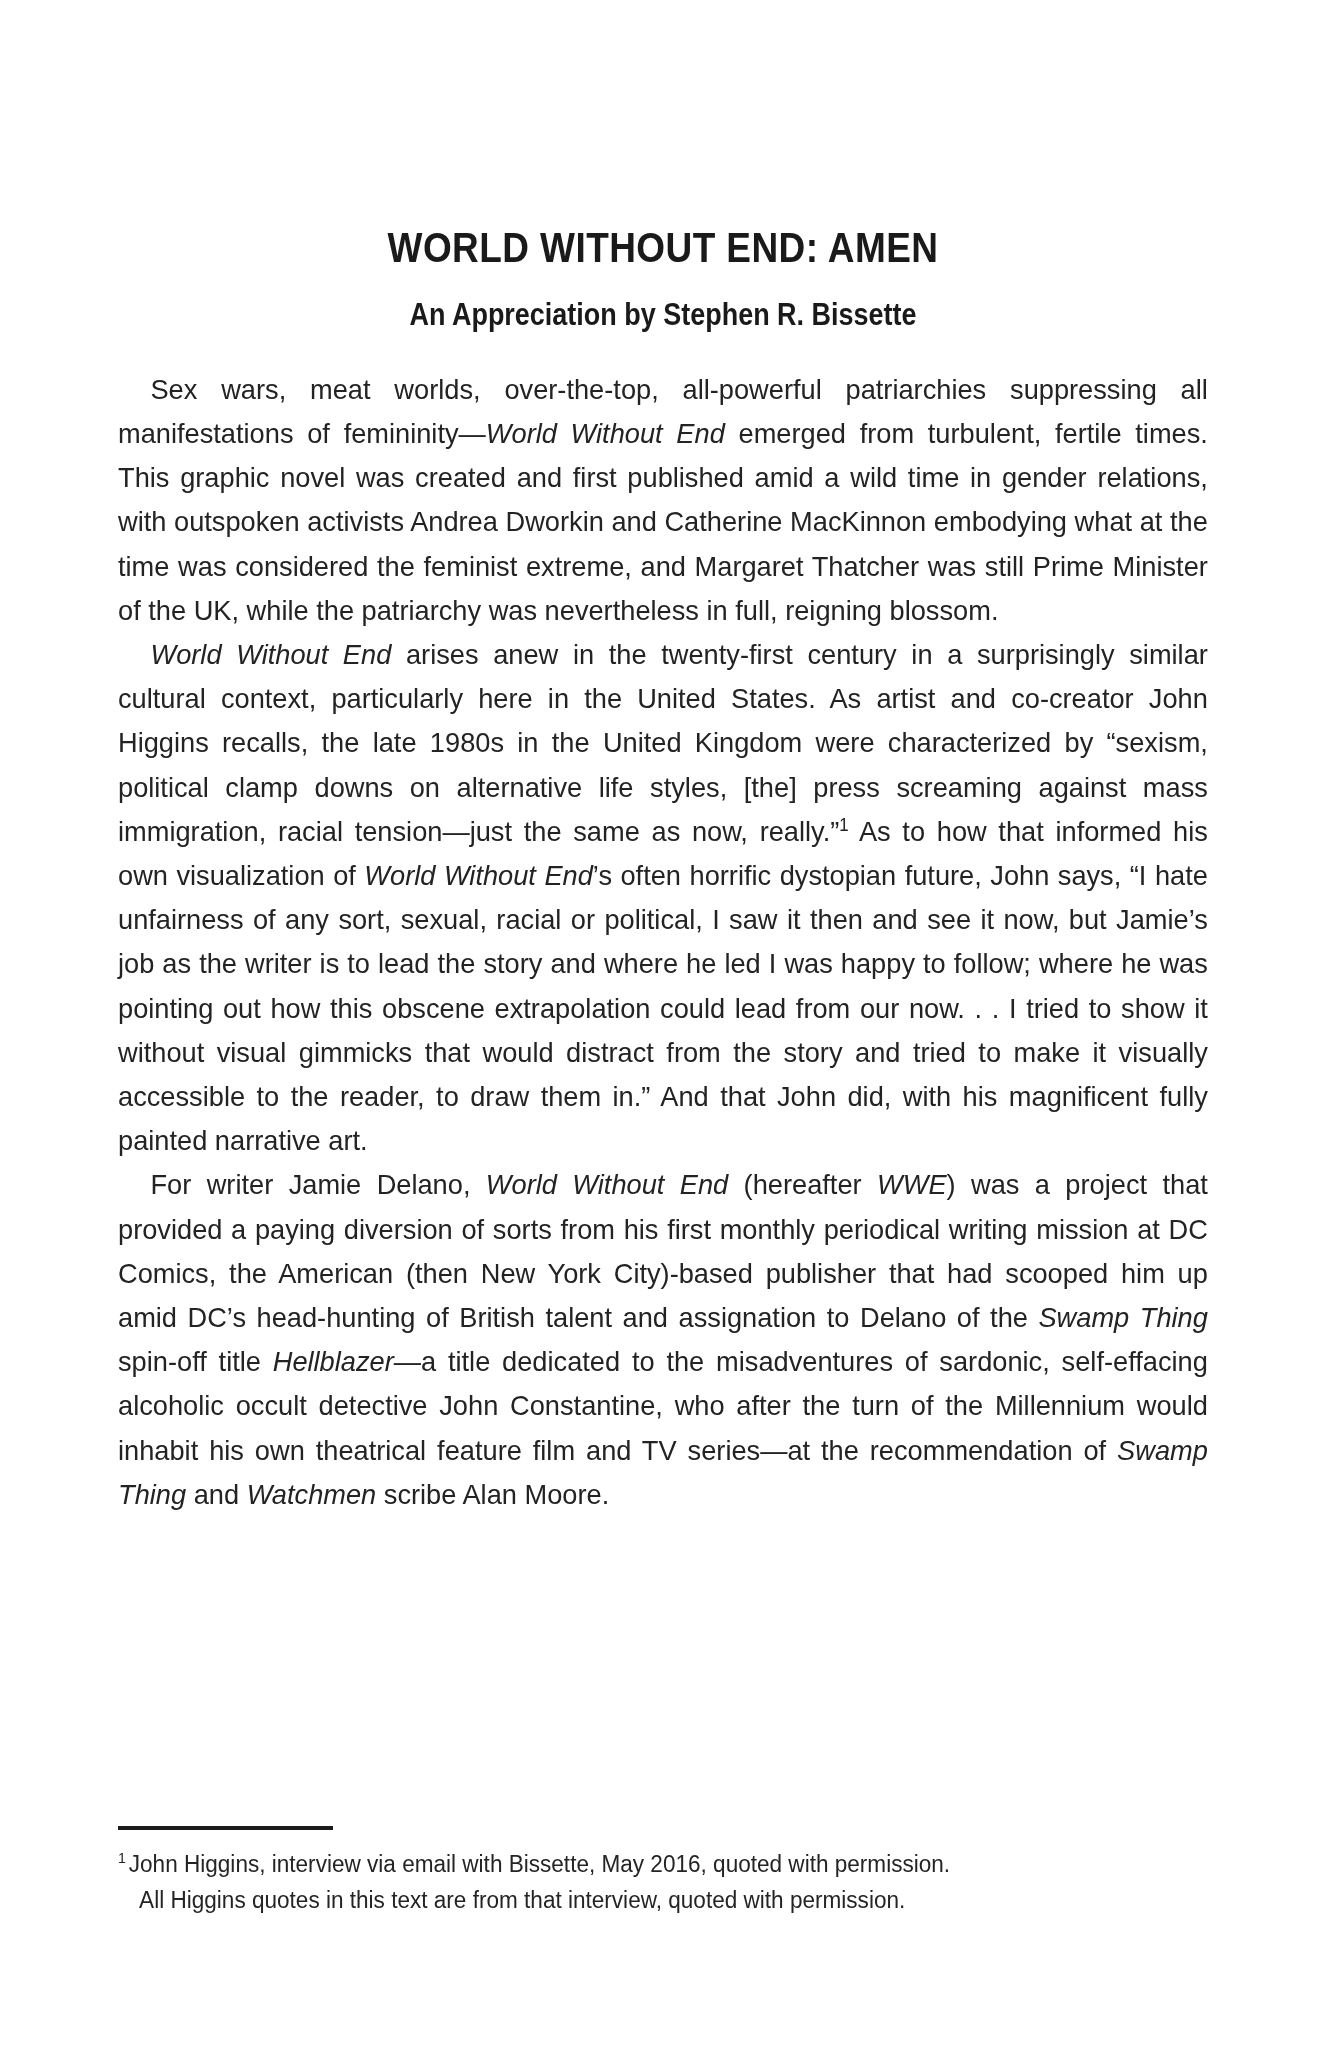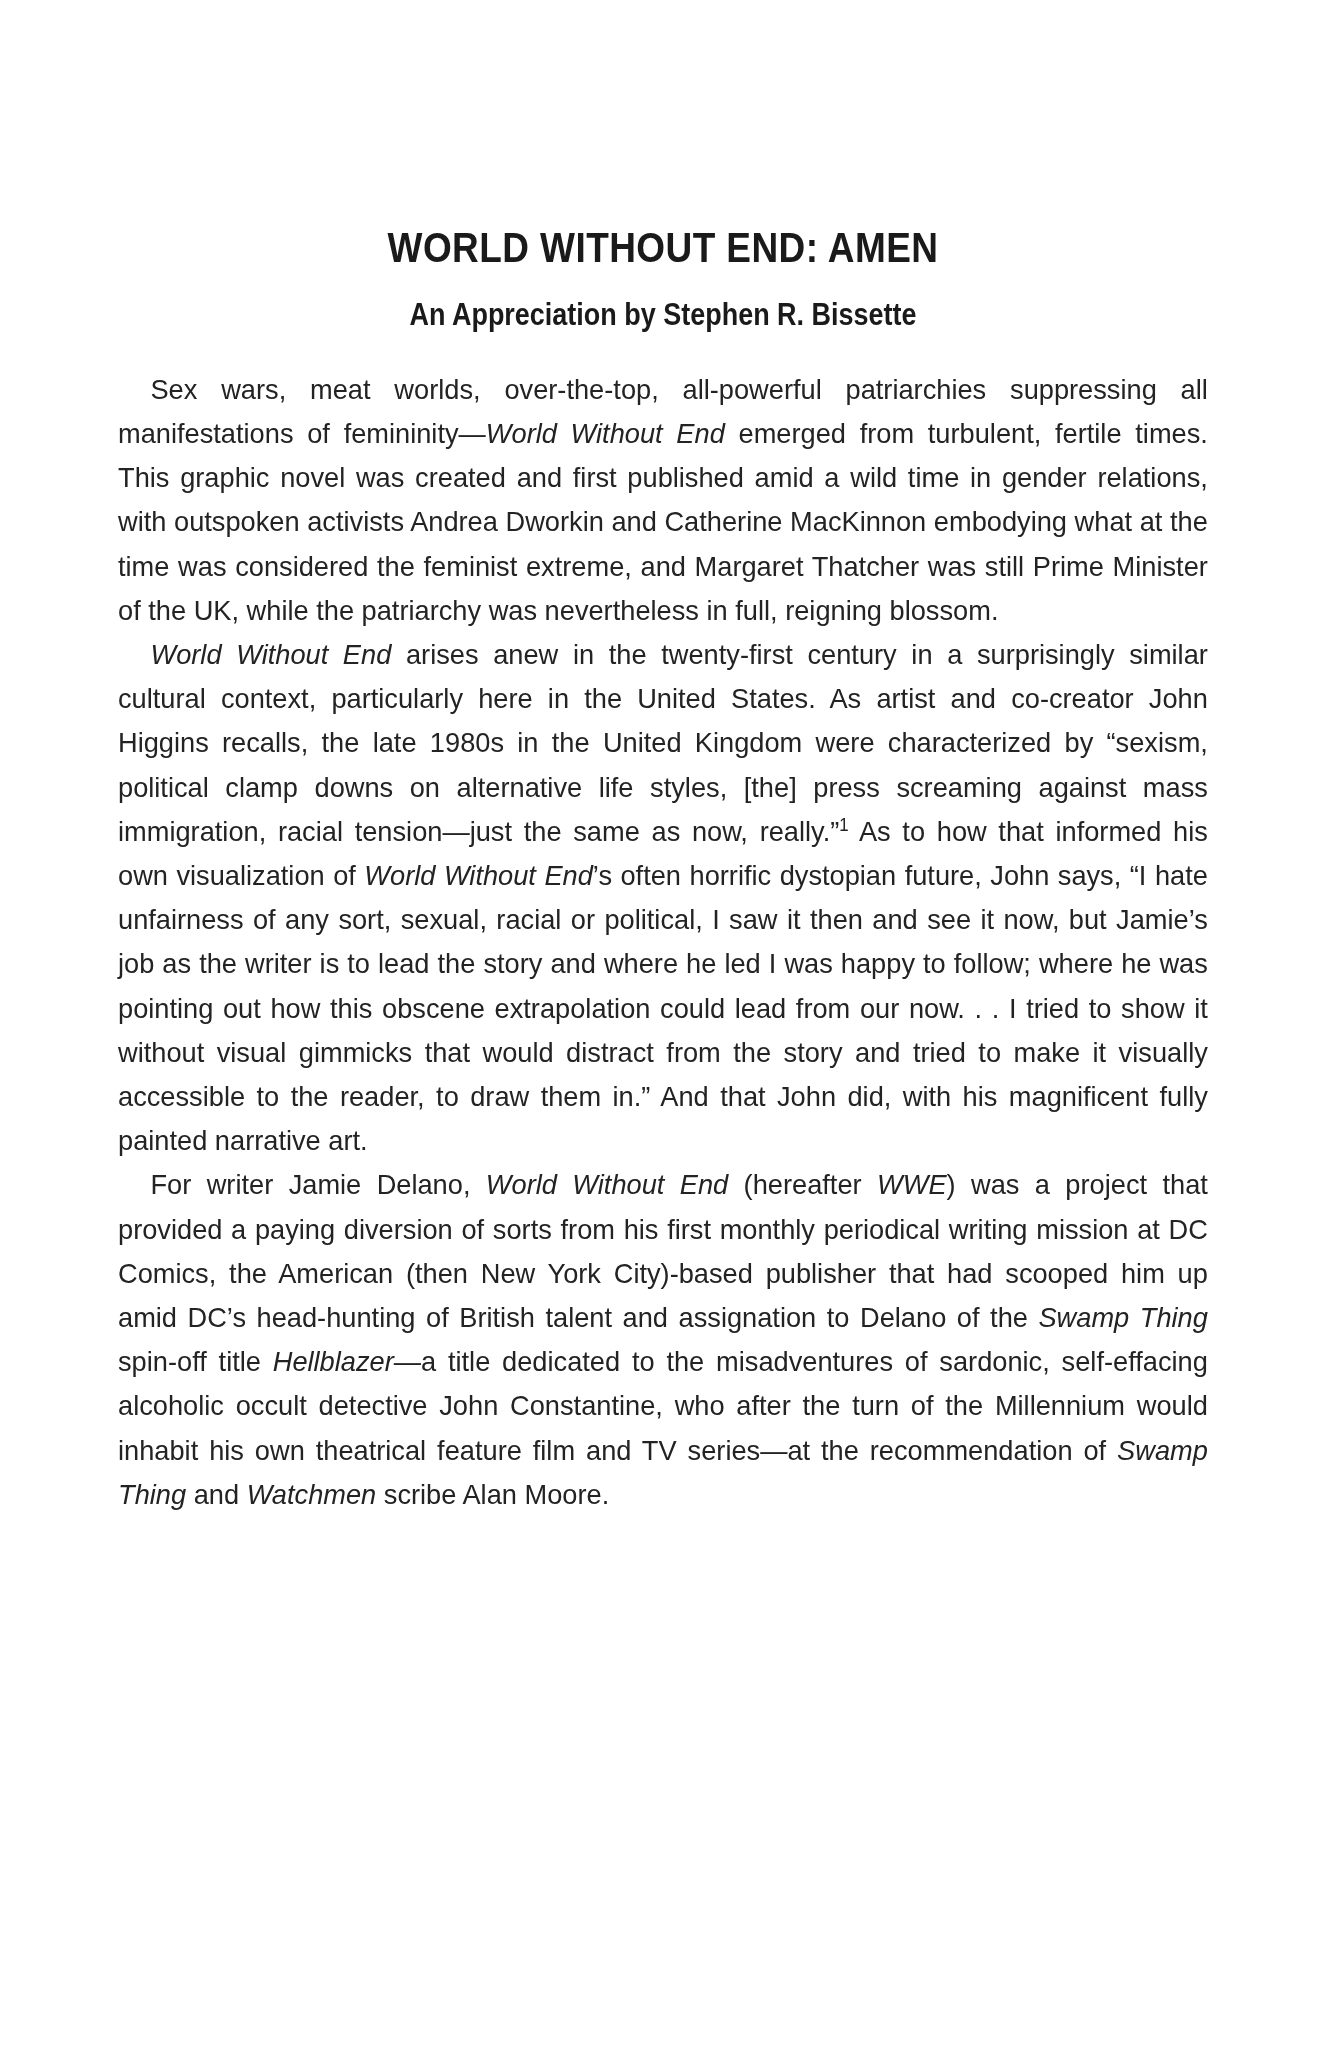--- a/index.html
+++ b/index.html
@@ -180,14 +180,23 @@
         misadventures of sardonic, self-effacing alcoholic occult detective John
         Constantine, who after the turn of the Millennium would inhabit his own theatrical
         feature film and TV series—at the recommendation of
         <i>Swamp Thing</i> and
         <i>Watchmen</i> scribe Alan Moore.
       </p>
 
     </div>
   </div>
 
+  <div class="footnotes">
+    <div class="fn-rule"></div>
+    <p class="fn-item">
+      <span class="fn-num">1</span><span>John Higgins, interview via email with Bissette, May 2016, quoted with permission.</span>
+    </p>
+    <p class="fn-item continued">
+      <span>All Higgins quotes in this text are from that interview, quoted with permission.</span>
+    </p>
+  </div>
 
 </div>
 
 </body></html>

